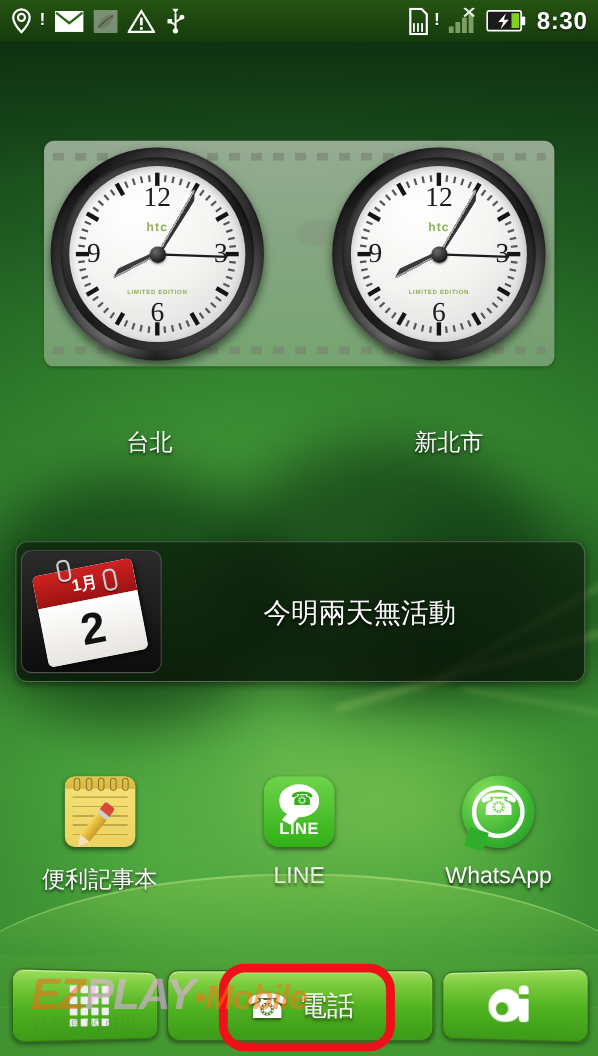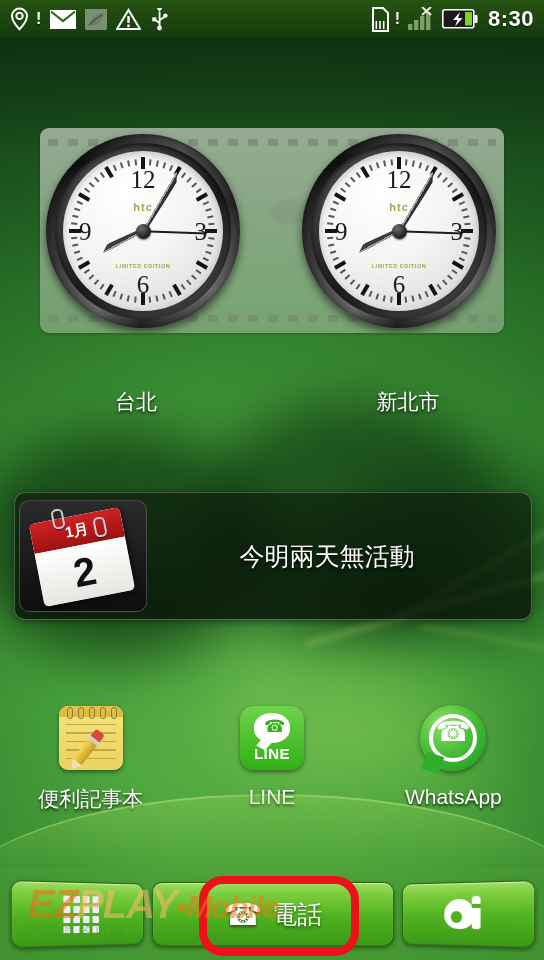--- a/index.html
+++ b/index.html
@@ -369,21 +369,21 @@
   .wm{
     position:absolute;left:6px;bottom:14px;width:360px;height:70px;
     pointer-events:none;opacity:.55;
   }
   .wm-main{
     position:absolute;left:22px;top:6px;
     font-size:40px;font-weight:bold;font-style:italic;letter-spacing:-1px;
     white-space:nowrap;
   }
   .wm-ez{color:#f06a18;}
-  .wm-play{color:#fdba74;margin-top:37px;}
+  .wm-play{color:#f0abfc;margin-top:37px;}
   .wm-mob{color:#f97316;font-size:31px;}
   .wm-sub{
     position:absolute;left:24px;top:46px;color:#4d8f3a;font-size:15px;
     letter-spacing:1px;white-space:nowrap;opacity:.8;
   }
 </style>
 </head>
 <body>
 
 <div id="screen">

